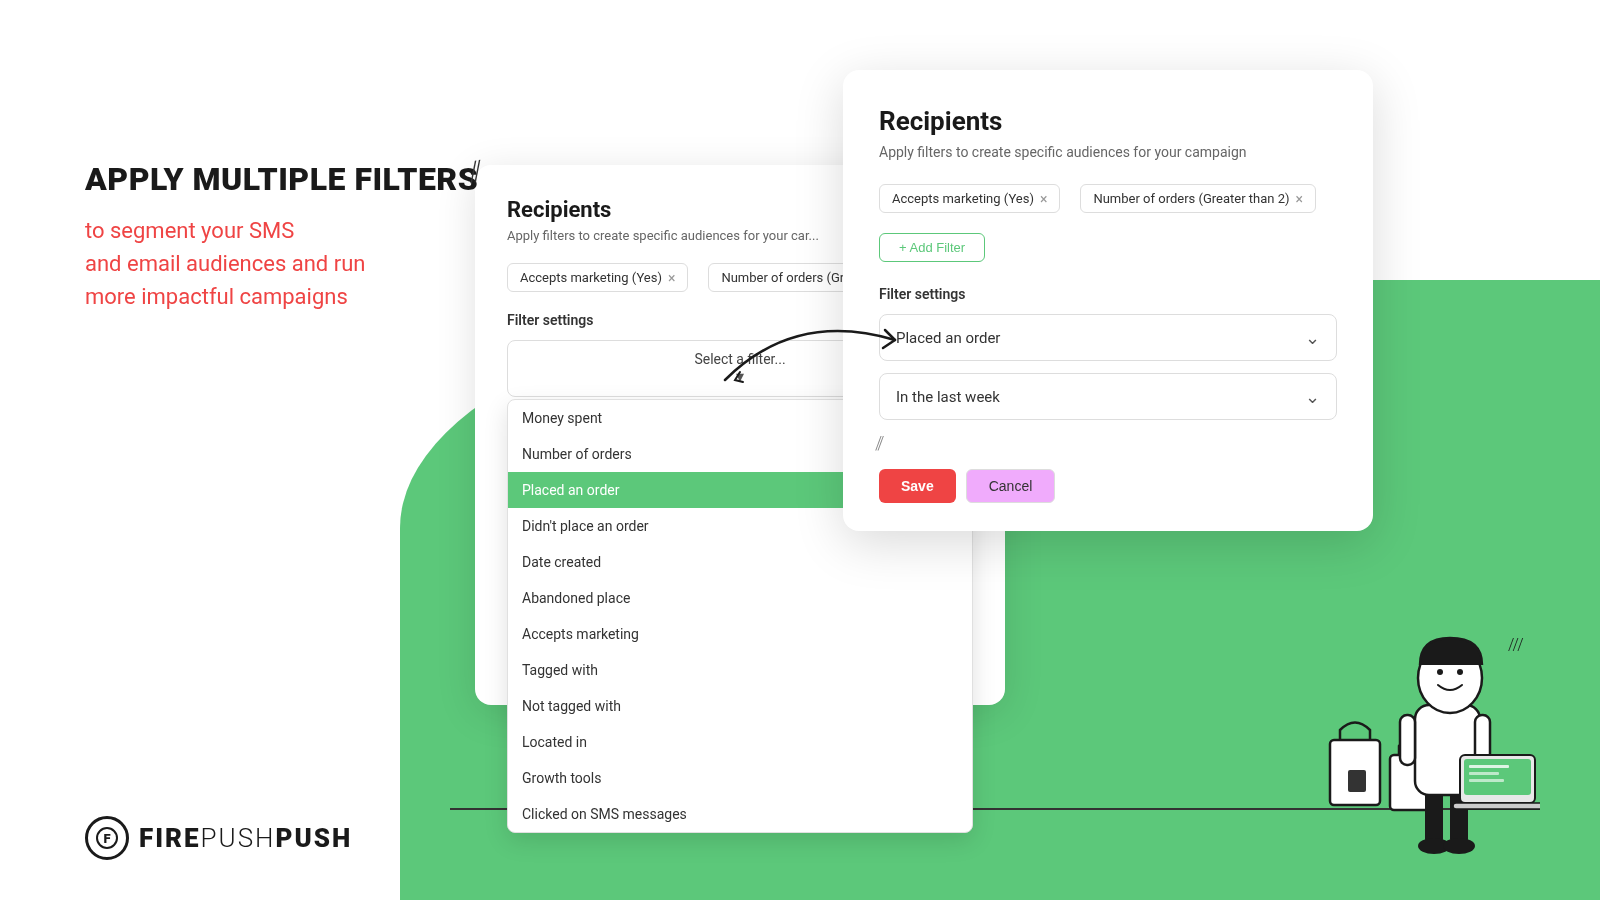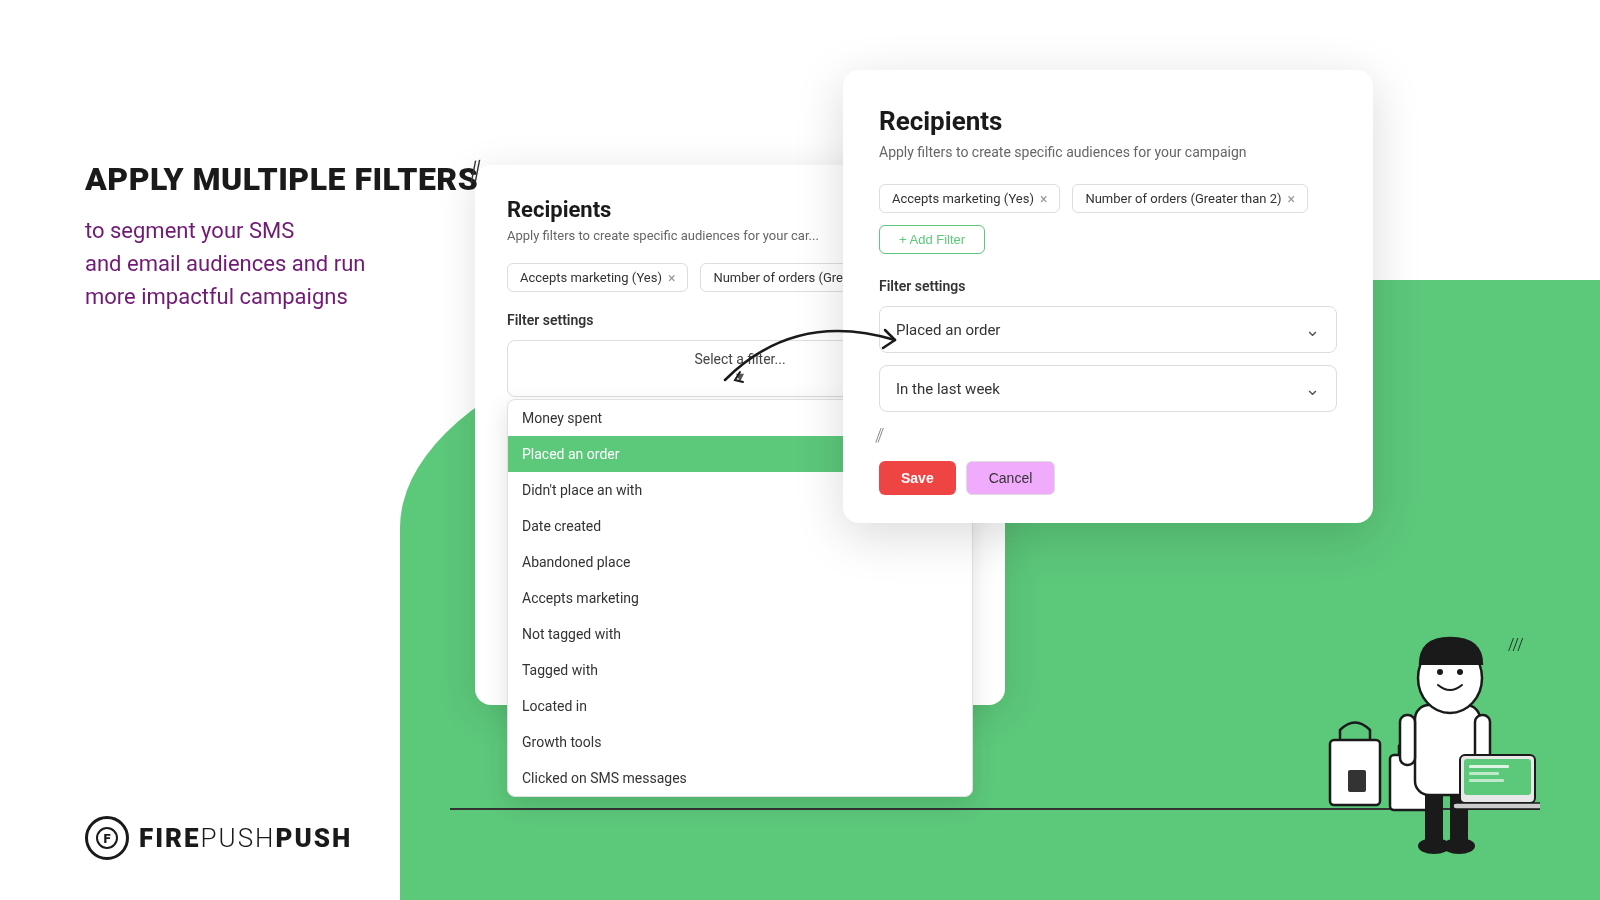--- a/index.html
+++ b/index.html
@@ -36,21 +36,21 @@
       font-size: 32px;
       font-weight: 900;
       color: #1a1a1a;
       line-height: 1.2;
       margin-bottom: 16px;
       letter-spacing: 0.5px;
     }
     .sub-text {
       font-size: 22px;
       font-weight: 400;
-      color: #701a75;
+      color: #ef4444;
       line-height: 1.5;
     }
 
     
     .logo {
       position: absolute;
       left: 85px;
       bottom: 40px;
       z-index: 10;
       display: flex;
@@ -102,21 +102,21 @@
       margin-bottom: 6px;
     }
     .card-subtitle {
       font-size: 13px;
       color: #666;
       margin-bottom: 20px;
     }
 
     .filter-tags {
       display: flex;
-      gap: 12px;
+      gap: 20px;
       flex-wrap: wrap;
       margin-bottom: 20px;
     }
     .filter-tag {
       display: flex;
       align-items: center;
       gap: 6px;
       padding: 6px 12px;
       border: 1px solid #ddd;
       border-radius: 6px;
@@ -357,27 +357,28 @@
 
     <div class="filter-settings-label">Filter settings</div>
 
     <div class="dropdown-container">
       <div class="dropdown-trigger">
         <span>Select a filter...</span>
         <span class="chevron">▾</span>
       </div>
       <div class="dropdown-menu">
         <div class="dropdown-item">Money spent</div>
+        <div class="dropdown-item">Number of orders</div>
         <div class="dropdown-item selected">Placed an order</div>
-        <div class="dropdown-item">Didn't place an with</div>
+        <div class="dropdown-item">Didn't place an order</div>
         <div class="dropdown-item">Date created</div>
         <div class="dropdown-item">Abandoned place</div>
         <div class="dropdown-item">Accepts marketing</div>
+        <div class="dropdown-item">Tagged with</div>
         <div class="dropdown-item">Not tagged with</div>
-        <div class="dropdown-item">Tagged with</div>
         <div class="dropdown-item">Located in</div>
         <div class="dropdown-item">Growth tools</div>
         <div class="dropdown-item">Clicked on SMS messages</div>
       </div>
     </div>
   </div>
 </div>
 
 <div class="arrow-decoration arrow2">
   <svg width="200" height="100" viewBox="0 0 200 100" fill="none">

